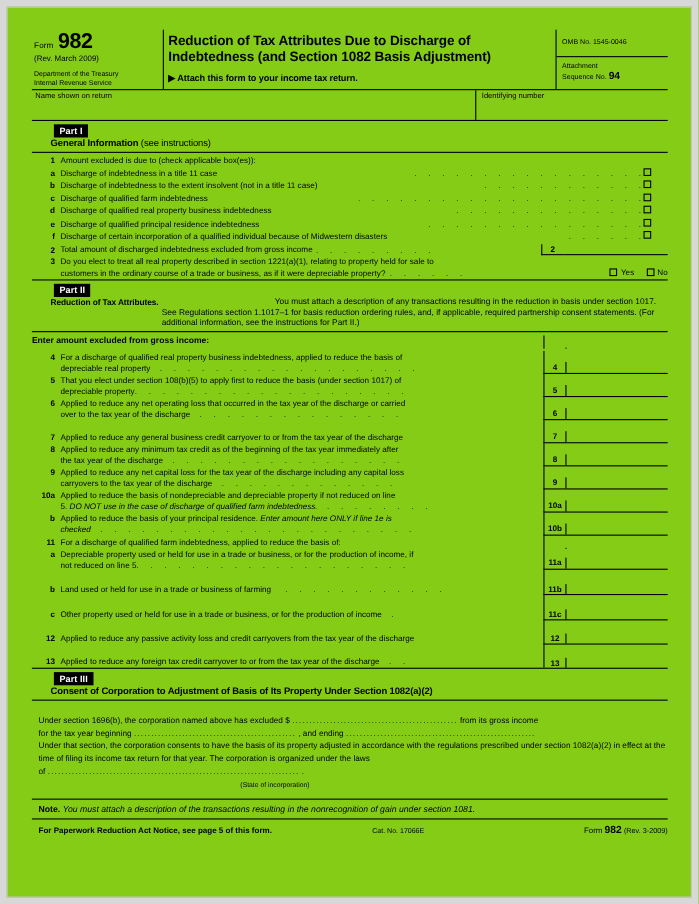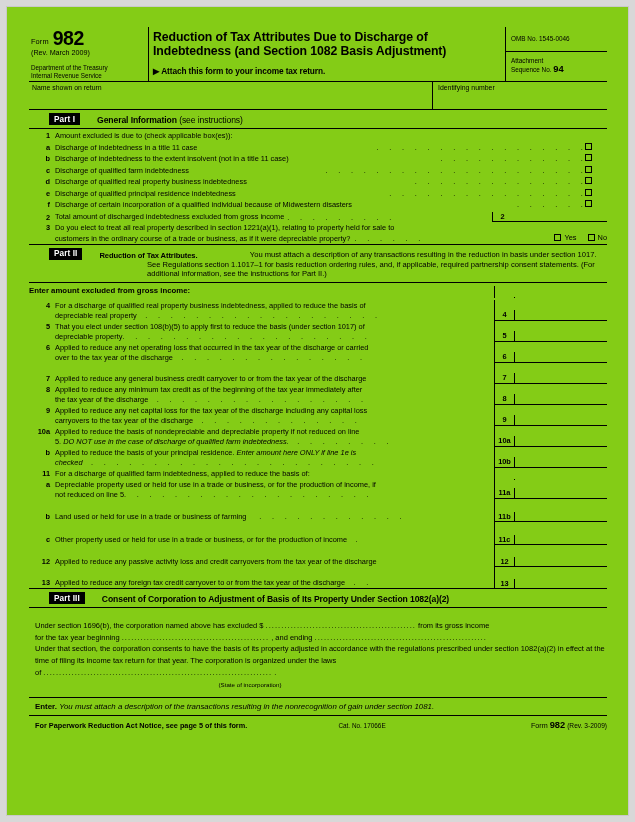--- a/index.html
+++ b/index.html
@@ -41,21 +41,21 @@
   .hdr-right{width:101px;box-sizing:border-box;}
   .omb{font-size:6.4px;padding:8px 0 0 5px;height:25px;box-sizing:border-box;border-bottom:1px solid #000;}
   .attn{font-size:6.4px;padding:5px 0 0 5px;line-height:8.4px;}
   .attn b{font-size:9.4px;}
 
   .namerow{display:flex;border-bottom:1.6px solid #000;height:27px;}
   .namecell{flex:1;border-right:1px solid #000;font-size:6.9px;padding:2px 0 0 3px;box-sizing:border-box;}
   .idcell{width:174px;font-size:6.9px;padding:2px 0 0 5px;box-sizing:border-box;}
 
   
-  .partbar{display:flex;align-items:flex-end;padding:3px 0 3px 0;border-bottom:1.6px solid #000;}
+  .partbar{display:flex;align-items:flex-start;padding:3px 0 3px 0;border-bottom:1.6px solid #000;flex-direction:column;}
   .partbar.nb{border-bottom:none;}
   .partbadge{
     background:#000;color:#fff;font-size:8.2px;font-weight:bold;
     padding:1.4px 5px 1.6px;letter-spacing:.1px;margin-left:20px;
     display:inline-block;white-space:nowrap;
   }
   .parttitle{font-size:8.6px;font-weight:bold;margin-left:17px;letter-spacing:-.1px;}
   .parttitle .reg{font-weight:normal;}
 
   .part2wrap{border-bottom:1.6px solid #000;padding-bottom:3px;}
@@ -467,21 +467,21 @@
     <div>
       <span>of</span>
       <span class="dots">.........................................................................</span> .
     </div>
     <div class="stateinc">(State of incorporation)</div>
   </div>
 
   <div style="height:6px;"></div>
 
   <div class="noteline">
-    <b>Enter.</b>
+    <b>Note.</b>
     <i>You must attach a description of the transactions resulting in the nonrecognition of gain under section 1081.</i>
   </div>
 
   <div class="footer">
     <span class="f-left">For Paperwork Reduction Act Notice, see page 5 of this form.</span>
     <span class="f-mid">Cat. No. 17066E</span>
     <span class="f-right">
       <span>Form</span>
       <b>982</b>
       <span class="sm">(Rev. 3-2009)</span>

